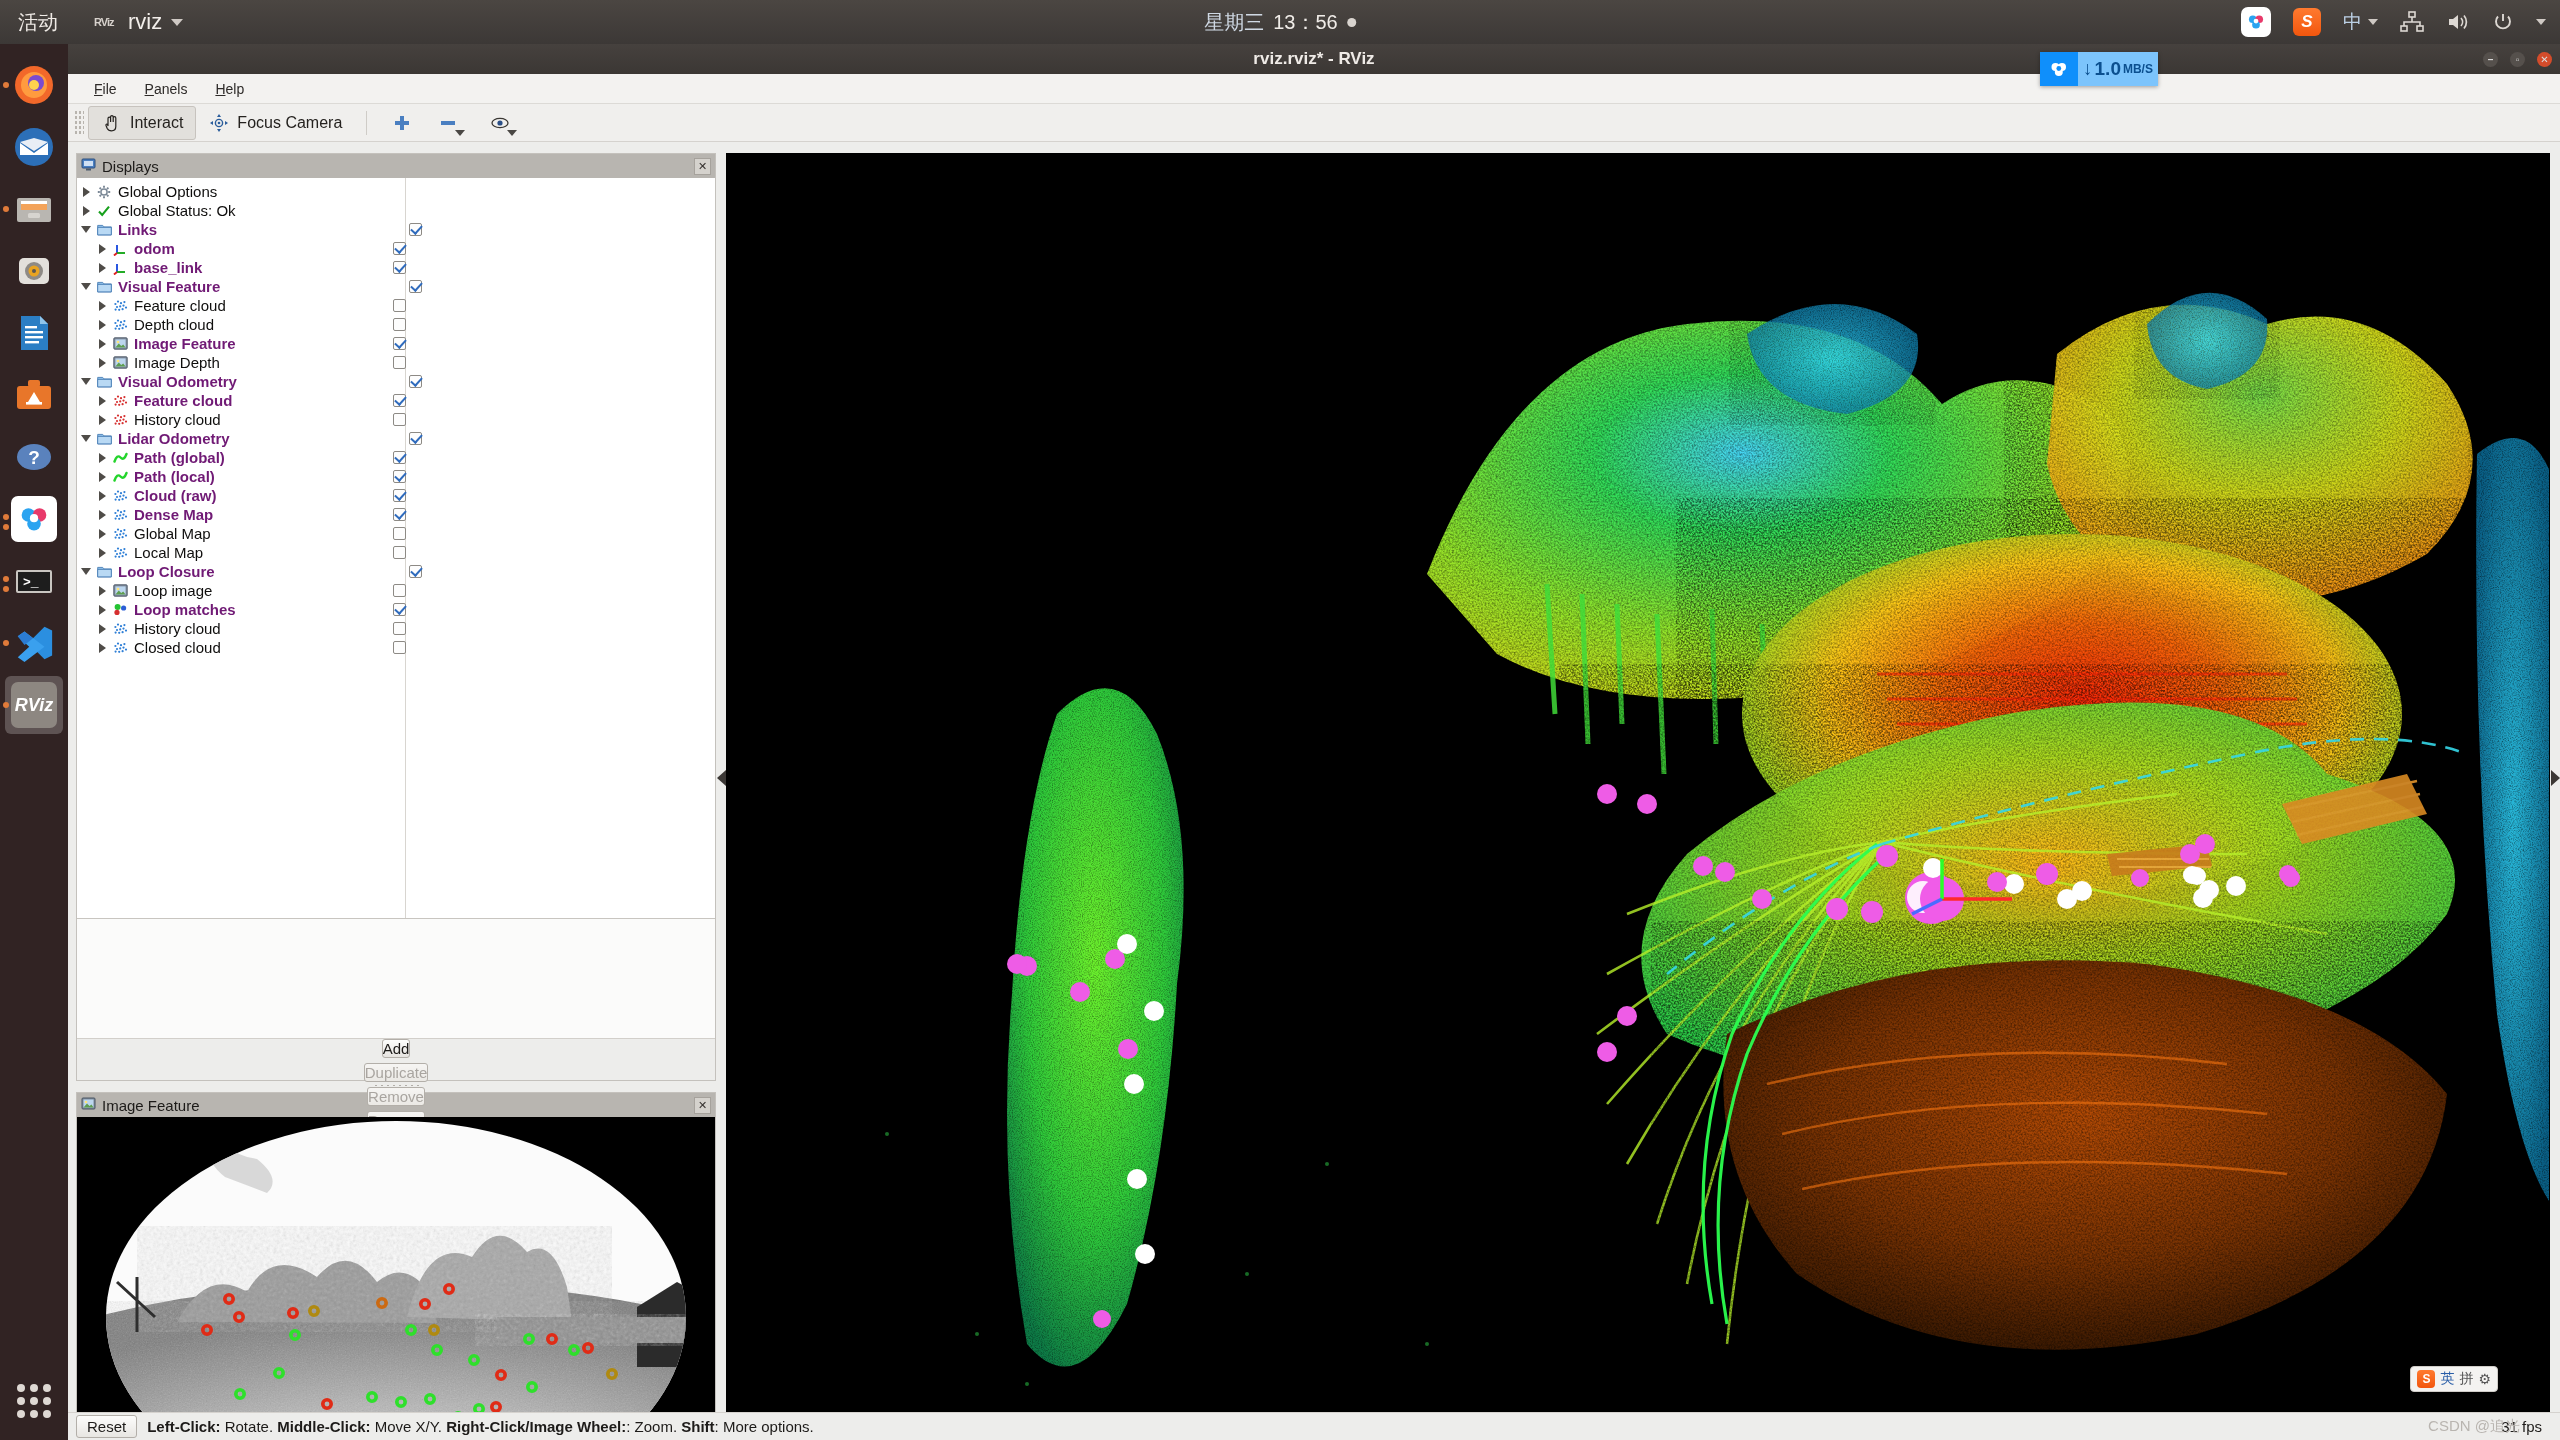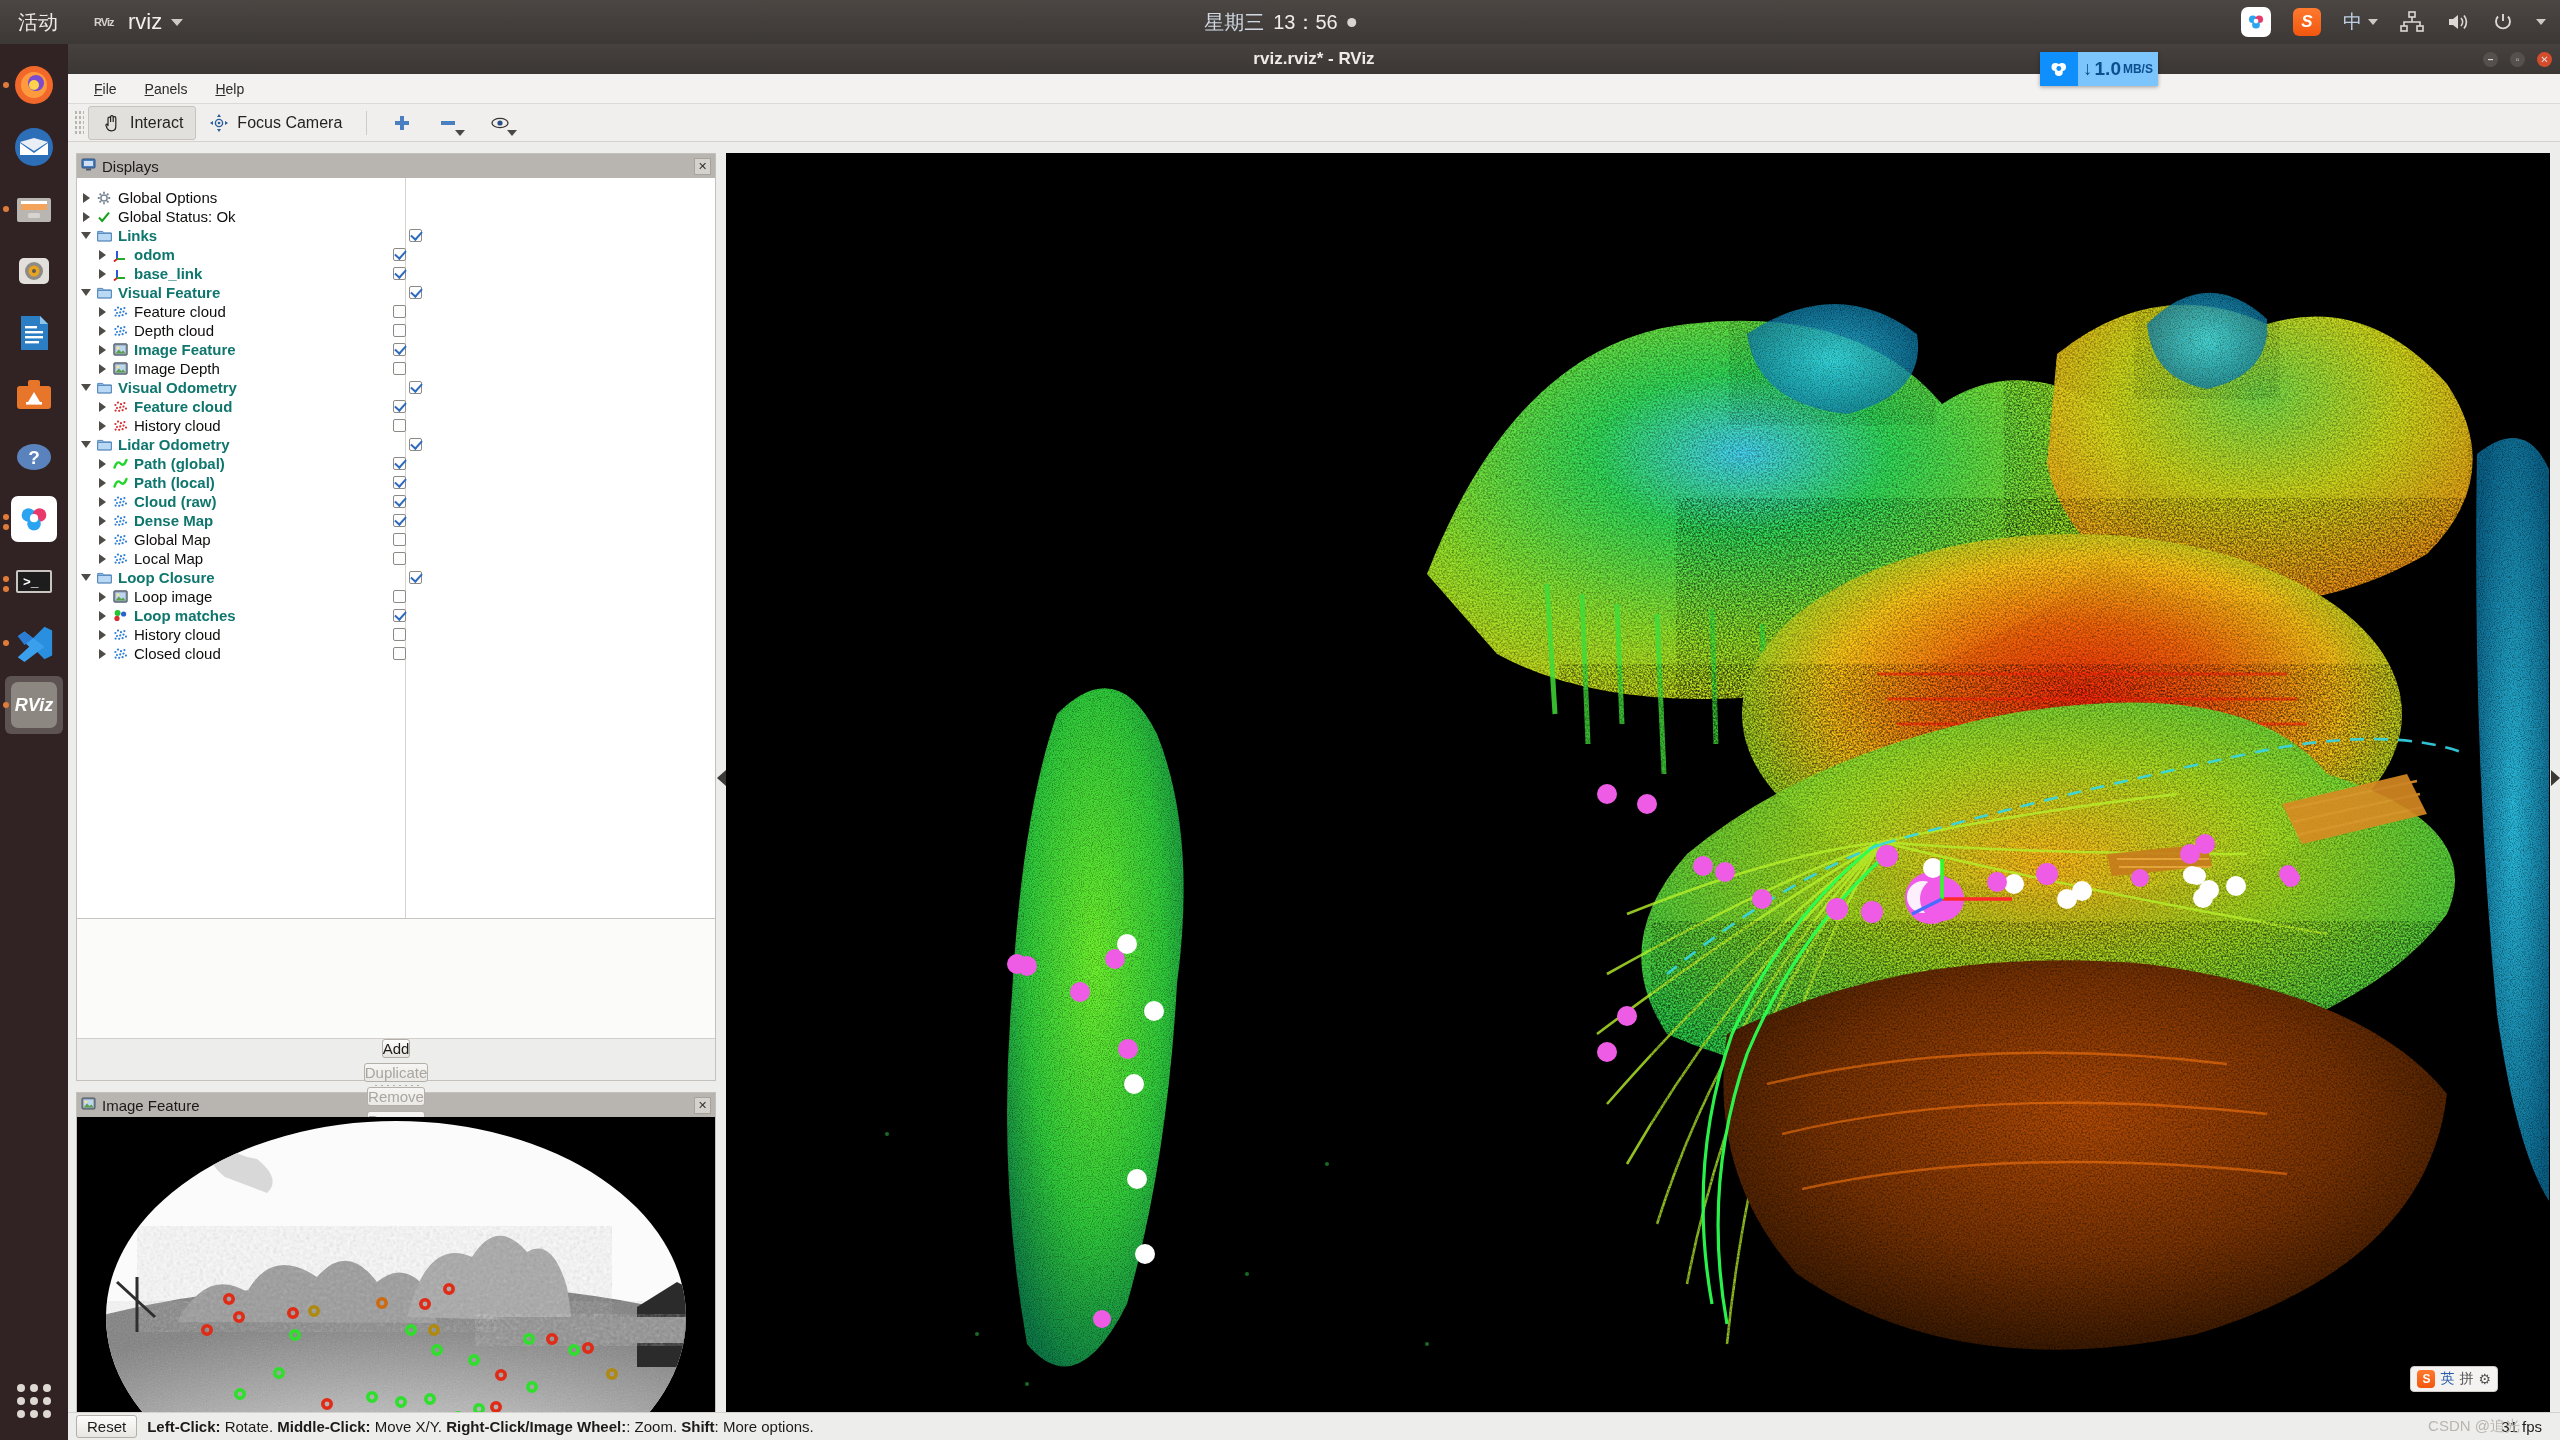--- a/index.html
+++ b/index.html
@@ -91,31 +91,31 @@
   
   .work { position:absolute; left:0; top:99px; width:2492px; height:1269px; }
   .dock-left { position:absolute; left:8px; top:10px; width:640px; height:1220px; }
   .panel { background:#fbfbfa; border:1px solid #c4c1bc; }
   .panel-hdr { height:24px; background:#b8b5b0;
     display:flex; align-items:center; padding:0 4px; font-size:15px; color:#1d1b19; gap:6px;}
   .panel-hdr .hx { margin-left:auto; width:17px;height:17px;background:#d5d2cd;
     border:1px solid #a6a29c; display:flex;align-items:center;justify-content:center;
     font-size:11px;color:#35312e;}
   .disp-body { height:740px; background:#fff; position:relative; overflow:hidden; }
-  .tree { padding-top:10px; }
+  .tree { padding-top:4px; }
   .trow { height:19px; display:flex; align-items:center; position:relative;
     font-size:15px; color:#0f0e0d; white-space:nowrap; }
   .trow .arw { width:14px; display:flex; justify-content:center; flex:none; }
   .arw b { display:block; width:0;height:0; border-top:5px solid transparent;
     border-bottom:5px solid transparent; border-left:7px solid #4f4c48; }
   .arw b.open { border-left:5px solid transparent; border-right:5px solid transparent;
     border-top:7px solid #4f4c48; border-bottom:0; }
   .trow .ico { width:22px; flex:none; display:flex;align-items:center;justify-content:center; }
   .trow .lbl { padding-left:3px; }
-  .lbl.on { color:#0f766e; font-weight:bold; }
+  .lbl.on { color:#701a75; font-weight:bold; }
   .tcol { position:absolute; left:328px; width:1px; top:0; bottom:0; background:#d8d5d0; }
   .cbx { position:absolute; left:336px; width:13px; height:13px;
     border:1px solid #8d8a85; background:#fdfdfd; border-radius:2px; }
   .cbx.ck::after { content:""; position:absolute; left:3px; top:-1px;
     width:5px;height:9px;border:solid #2f6bbd;border-width:0 2px 2px 0;
     transform:rotate(42deg); }
   .disp-blank { height:120px; background:#fbfbfa; border-top:1px solid #c8c5c0; }
   .disp-btns { height:42px; background:#ededeb; display:flex; align-items:center;
     gap:5px; padding:0 6px; border-top:1px solid #d2cfca;flex-direction:column; }
   .dbtn { flex:1; height:28px; border:1px solid #b3afa9; border-radius:3px;

